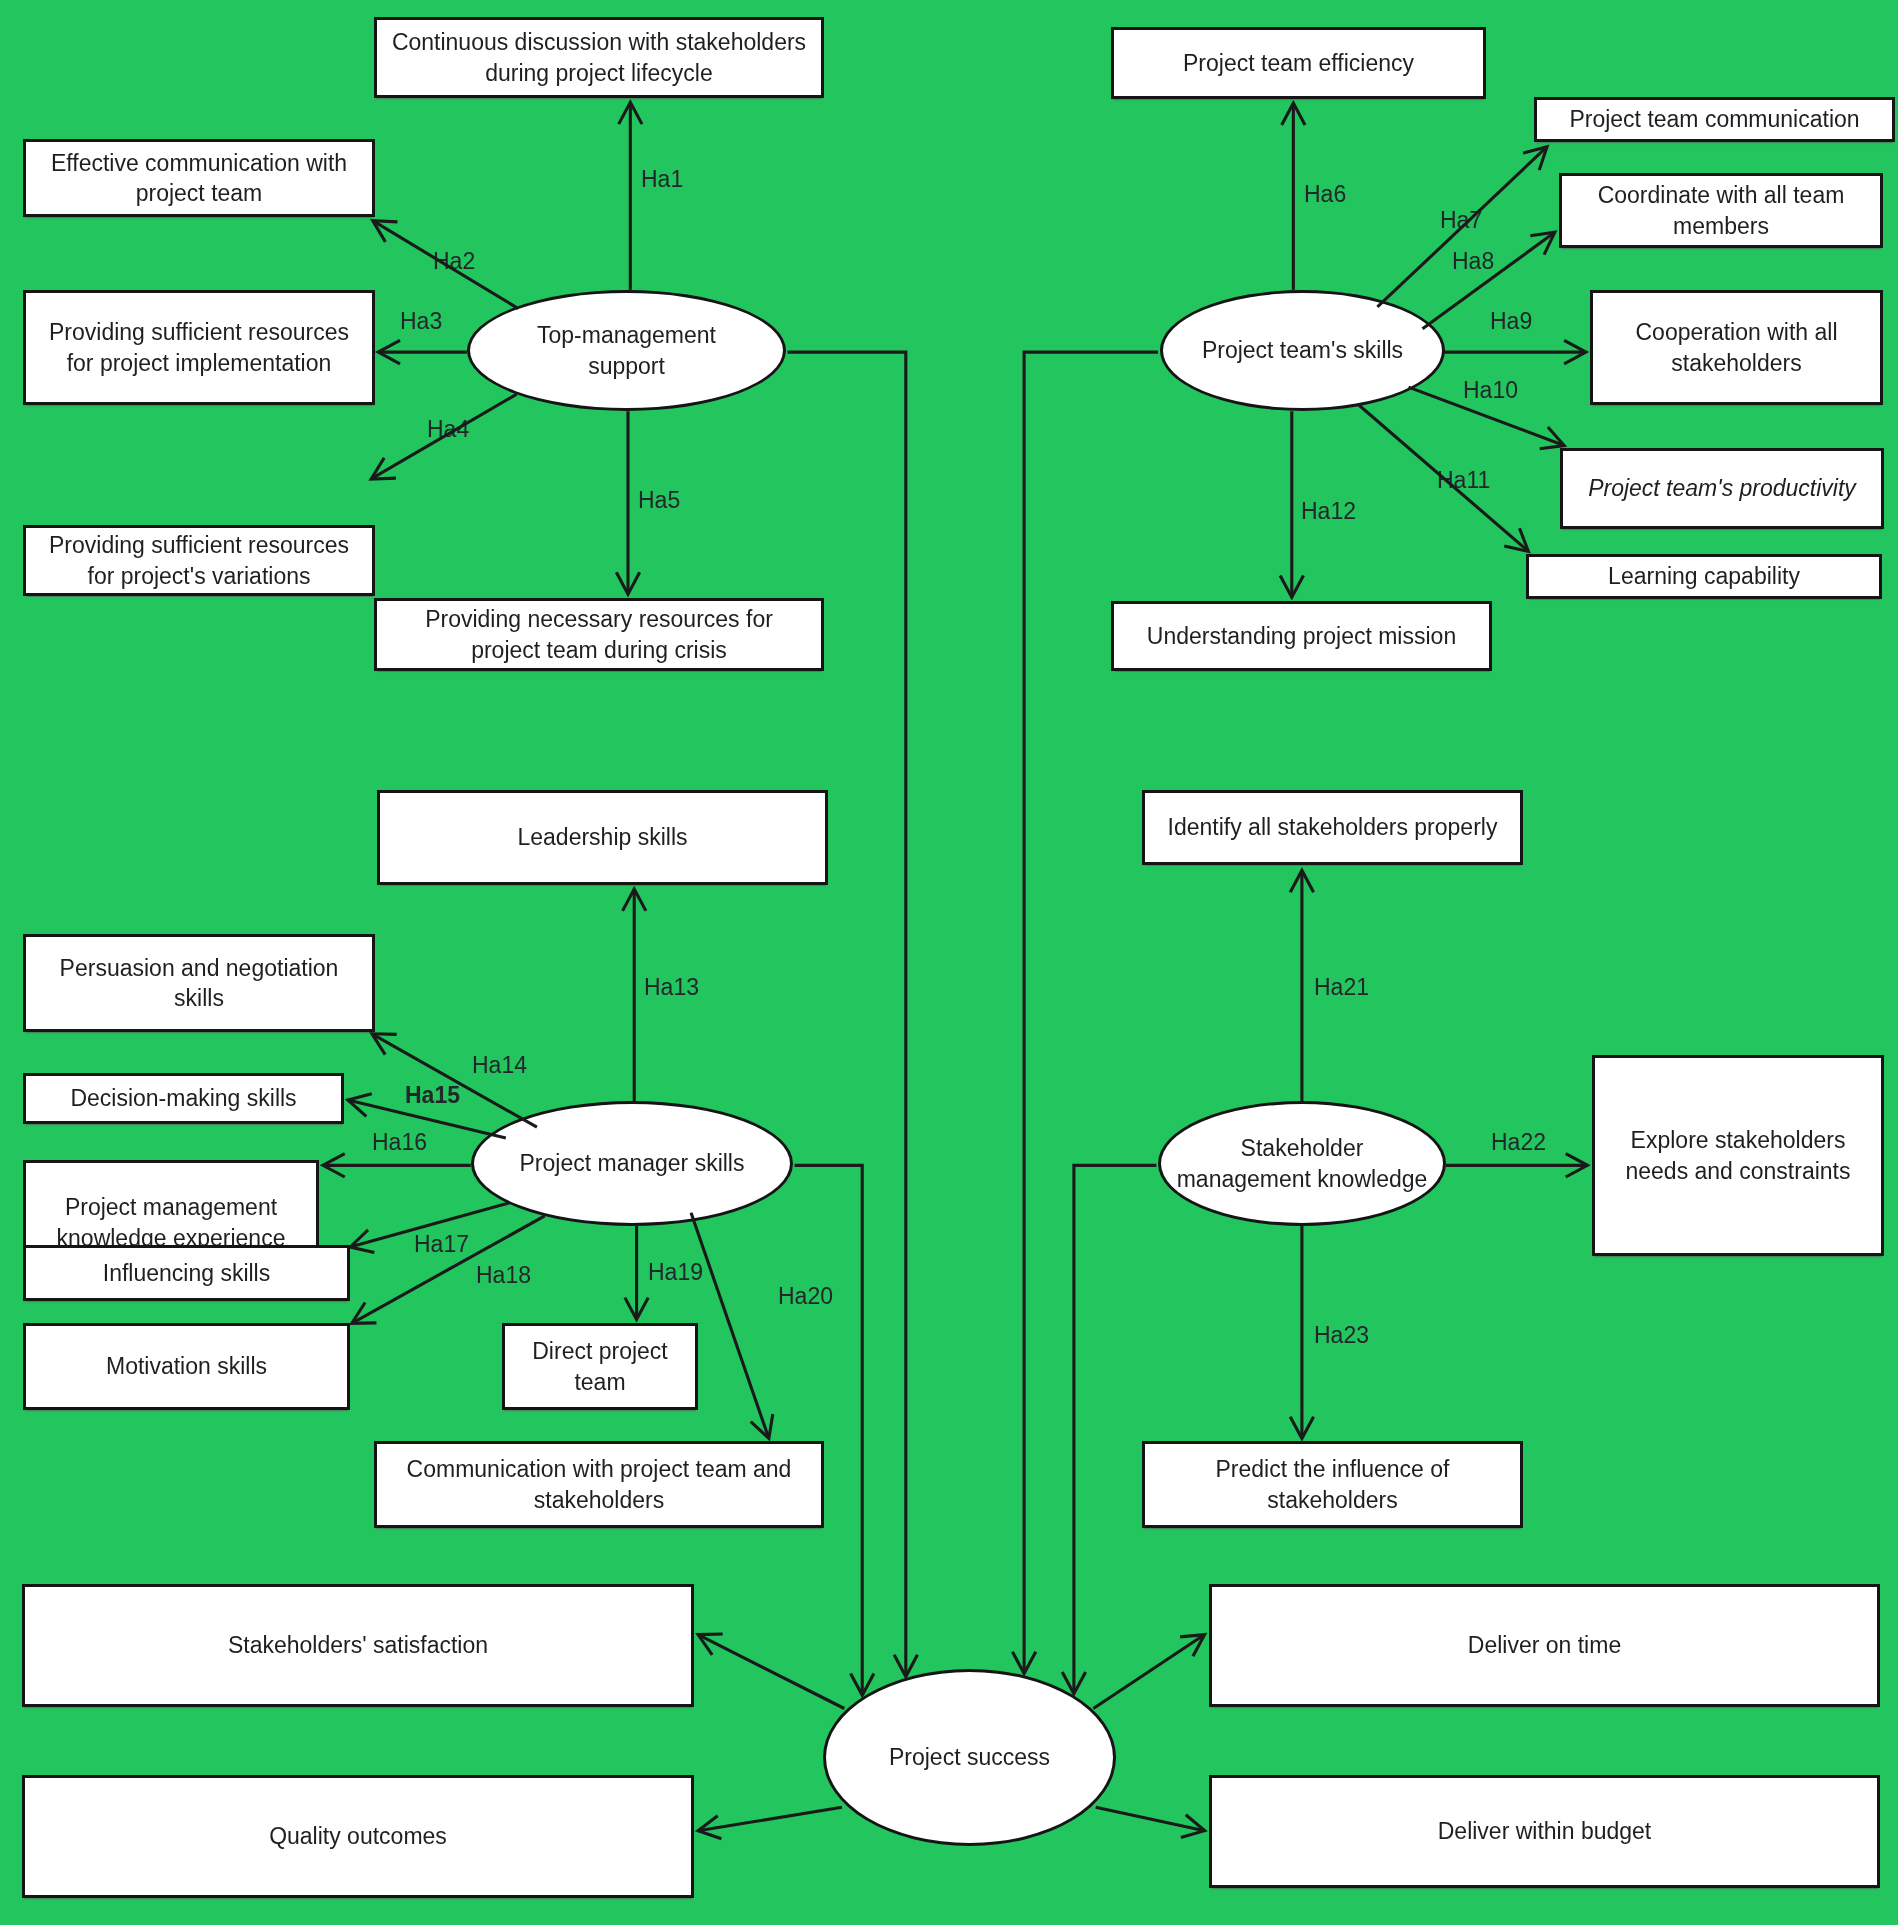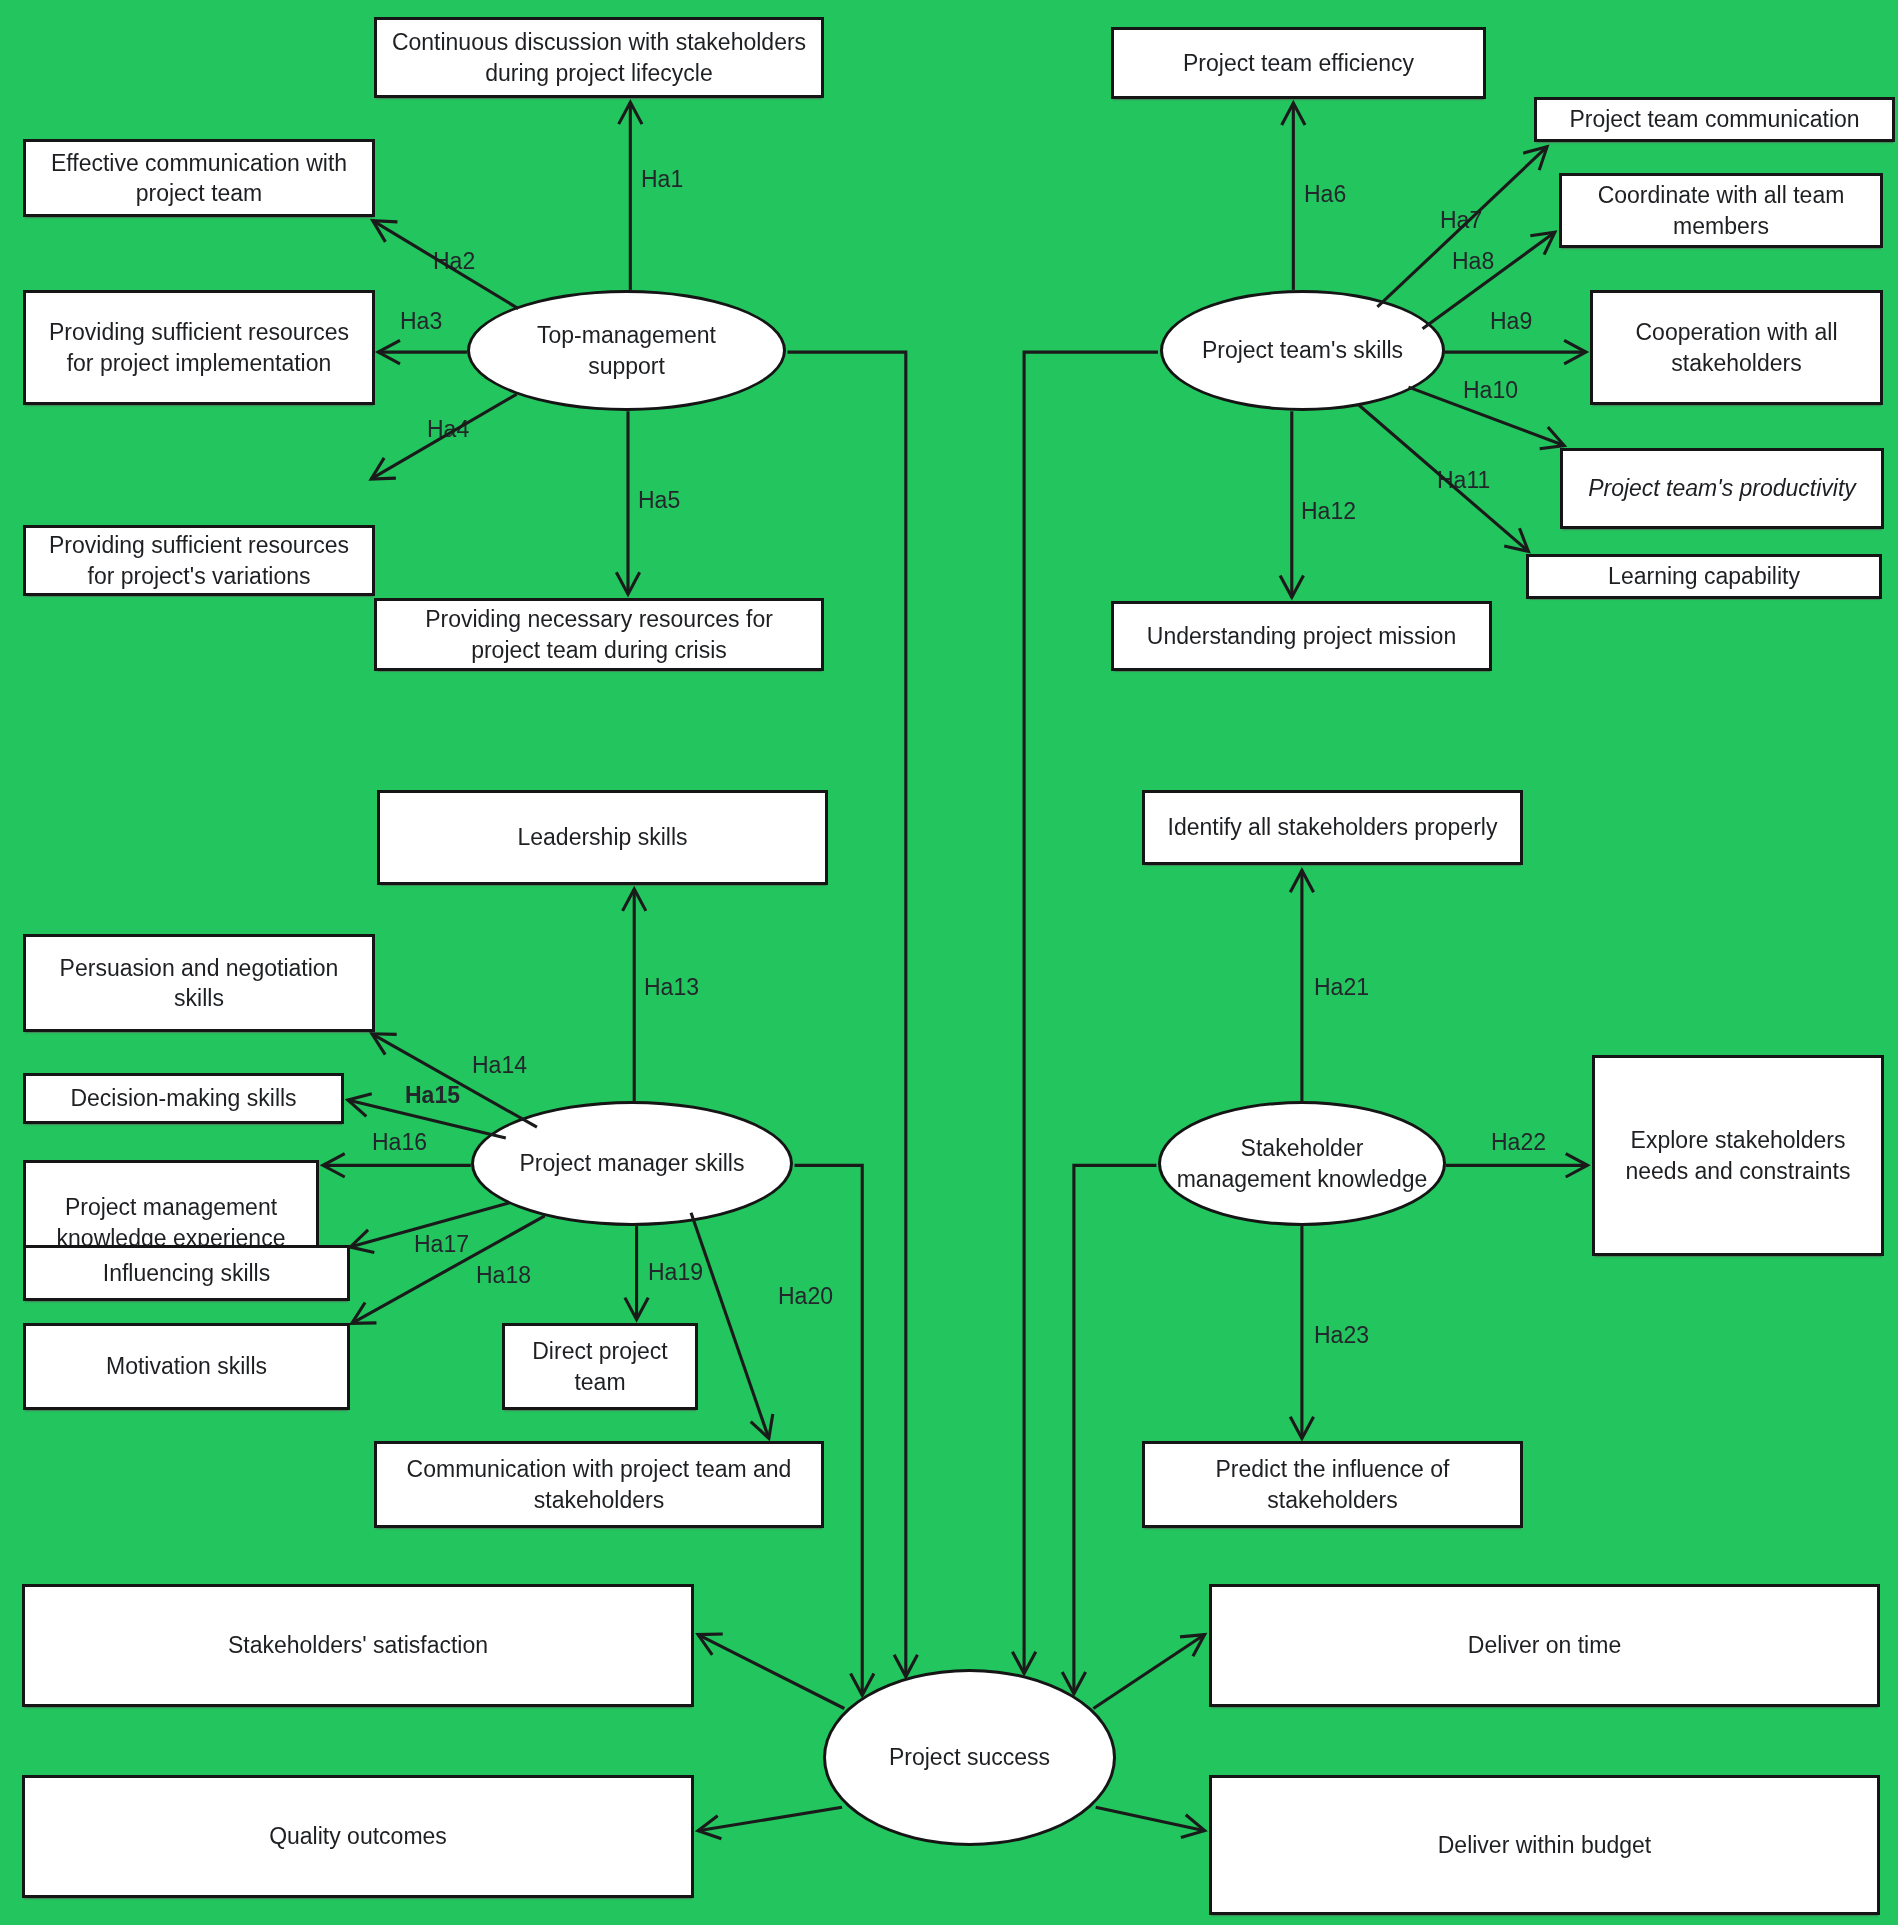--- a/index.html
+++ b/index.html
@@ -70,21 +70,21 @@
   <div class="node box" style="left:502px;top:1323px;width:196px;height:87px;">Direct project team</div>
   <div class="node box" style="left:374px;top:1441px;width:450px;height:87px;">Communication with project team and stakeholders</div>
 
   <div class="node box" style="left:1142px;top:790px;width:381px;height:75px;">Identify all stakeholders properly</div>
   <div class="node box" style="left:1592px;top:1055px;width:292px;height:201px;">Explore stakeholders needs and constraints</div>
   <div class="node box" style="left:1142px;top:1441px;width:381px;height:87px;">Predict the influence of stakeholders</div>
 
   <div class="node box" style="left:22px;top:1584px;width:672px;height:123px;">Stakeholders' satisfaction</div>
   <div class="node box" style="left:22px;top:1775px;width:672px;height:123px;">Quality outcomes</div>
   <div class="node box" style="left:1209px;top:1584px;width:671px;height:123px;">Deliver on time</div>
-  <div class="node box" style="left:1209px;top:1775px;width:671px;height:140px;text-align:right;">Deliver within budget</div>
+  <div class="node box" style="left:1209px;top:1775px;width:671px;height:113px;text-align:right;">Deliver within budget</div>
 
   <div class="node ellipse" style="left:467px;top:290px;width:319px;height:121px;">Top-management
 support</div>
   <div class="node ellipse" style="left:1160px;top:290px;width:285px;height:121px;">Project team's skills</div>
   <div class="node ellipse" style="left:471px;top:1101px;width:322px;height:125px;">Project manager skills</div>
   <div class="node ellipse" style="left:1158px;top:1101px;width:288px;height:125px;">Stakeholder
 management knowledge</div>
   <div class="node ellipse" style="left:823px;top:1669px;width:293px;height:177px;">Project success</div>
 
   <span class="hyp" style="left:641px;top:166px;">Ha1</span>

